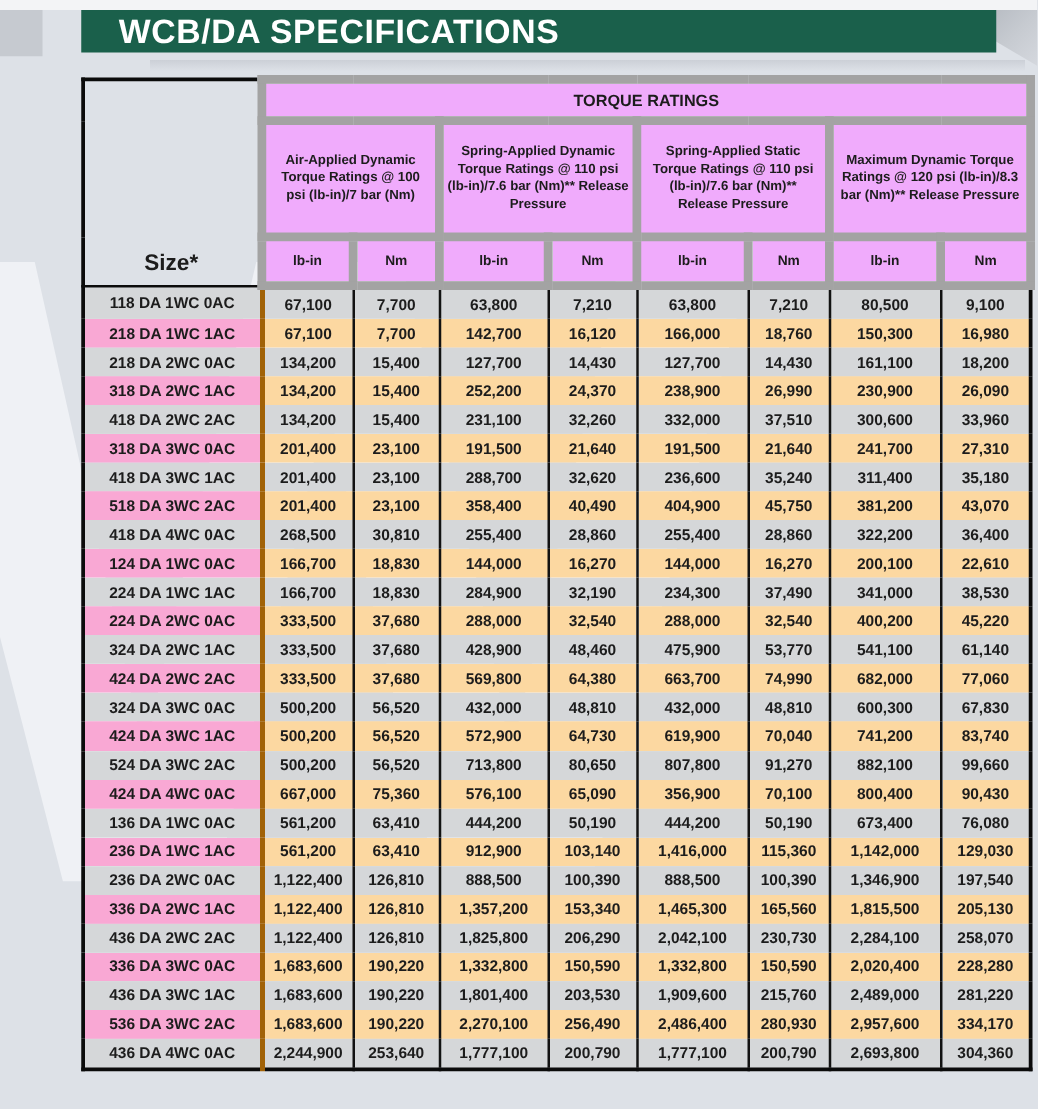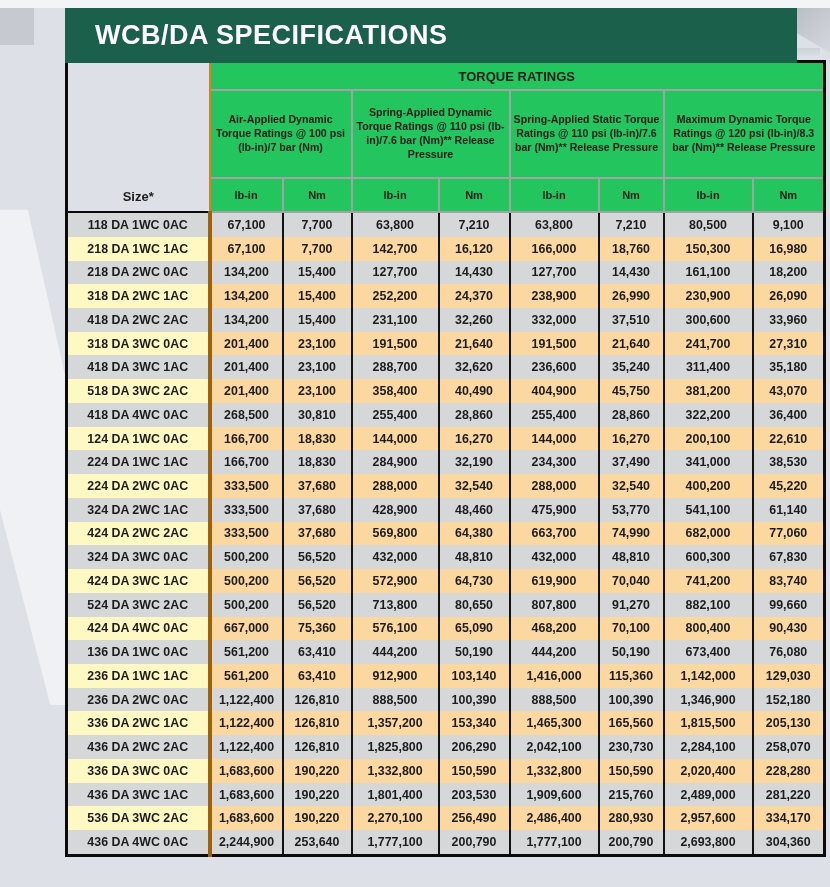--- a/index.html
+++ b/index.html
@@ -16,43 +16,43 @@
   .top-strip{position:absolute;top:0;left:0;width:830px;height:8px;background:#f3f4f6;z-index:2;}
   .corner-square{position:absolute;top:8px;left:0;width:34px;height:37px;background:#c6cad0;z-index:2;}
   .corner-wedge{
     position:absolute;top:0;right:0;width:104px;height:60px;z-index:1;
     background:linear-gradient(135deg,#9aa0a9 0%,#c7cbd1 70%,#d7dae0 100%);
     clip-path:polygon(14% 0,100% 0,100% 88%);
   }
   .bar-shadow{position:absolute;left:120px;top:48px;width:700px;height:9px;z-index:1;
     background:linear-gradient(#ccd0d7,#dde1e7);}
   .title-bar{
-    position:absolute;left:65px;top:8px;width:732px;height:55px;z-index:3;
+    position:absolute;left:65px;top:8px;width:732px;height:34px;z-index:3;
     background:#1a604b;display:flex;align-items:center;box-sizing:border-box;padding-left:30px;
   }
   .title-bar .title{color:#ffffff;font-size:27px;font-weight:bold;letter-spacing:0.5px;}
 
   .spec-table-wrap{position:absolute;left:65px;top:60px;z-index:1;}
   table{border-collapse:collapse;table-layout:fixed;width:758px;height:797px;border:3px solid #0b0b0b;}
   th,td{
     padding:0;text-align:center;color:#1c1c1c;overflow:hidden;white-space:nowrap;
     border-left:2px solid #121212;border-right:2px solid #121212;
   }
-  thead th{background:#22c55e;border:2px solid #a3a3a3;font-weight:bold;}
+  thead th{background:#f0abfc;border:7px solid #a3a3a3;font-weight:bold;}
   th.size-head{
     background:transparent;border:none;border-right:2px solid #f97316;border-bottom:2px solid #0b0b0b;
-    vertical-align:bottom;font-size:13px;padding-bottom:7px;
+    vertical-align:bottom;font-size:18px;padding-bottom:7px;
   }
   th.torque-head{font-size:13px;height:26px;}
   th.group-head{font-size:10.6px;line-height:1.32;height:82px;white-space:normal;padding:2px 3px;vertical-align:middle;}
   th.unit-head{font-size:11px;height:32px;text-align:center;}
   tbody td{font-size:12.4px;font-weight:bold;height:23px;}
   tr.odd td{background:#d5d7d9;}
   tr.even td{background:#fcd8a1;}
-  tr.even td.size-cell{background:#fef9c3;margin-left:29px;}
+  tr.even td.size-cell{background:#f9a8d4;margin-left:29px;}
   td.size-cell{border-right:4px solid #a16207;}
 </style>
 </head>
 <body>
 
 <div class="watermark">W</div>
 <div class="top-strip"></div>
 <div class="corner-square"></div>
 <div class="corner-wedge"></div>
 <div class="bar-shadow"></div>
@@ -283,21 +283,21 @@
           <td>91,270</td>
           <td>882,100</td>
           <td>99,660</td>
         </tr>
         <tr class="even">
           <td class="size-cell">424 DA 4WC 0AC</td>
           <td>667,000</td>
           <td>75,360</td>
           <td>576,100</td>
           <td>65,090</td>
-          <td>468,200</td>
+          <td>356,900</td>
           <td>70,100</td>
           <td>800,400</td>
           <td>90,430</td>
         </tr>
         <tr class="odd">
           <td class="size-cell">136 DA 1WC 0AC</td>
           <td>561,200</td>
           <td>63,410</td>
           <td>444,200</td>
           <td>50,190</td>
@@ -319,21 +319,21 @@
         </tr>
         <tr class="odd">
           <td class="size-cell">236 DA 2WC 0AC</td>
           <td>1,122,400</td>
           <td>126,810</td>
           <td>888,500</td>
           <td>100,390</td>
           <td>888,500</td>
           <td>100,390</td>
           <td>1,346,900</td>
-          <td>152,180</td>
+          <td>197,540</td>
         </tr>
         <tr class="even">
           <td class="size-cell">336 DA 2WC 1AC</td>
           <td>1,122,400</td>
           <td>126,810</td>
           <td>1,357,200</td>
           <td>153,340</td>
           <td>1,465,300</td>
           <td>165,560</td>
           <td>1,815,500</td>

